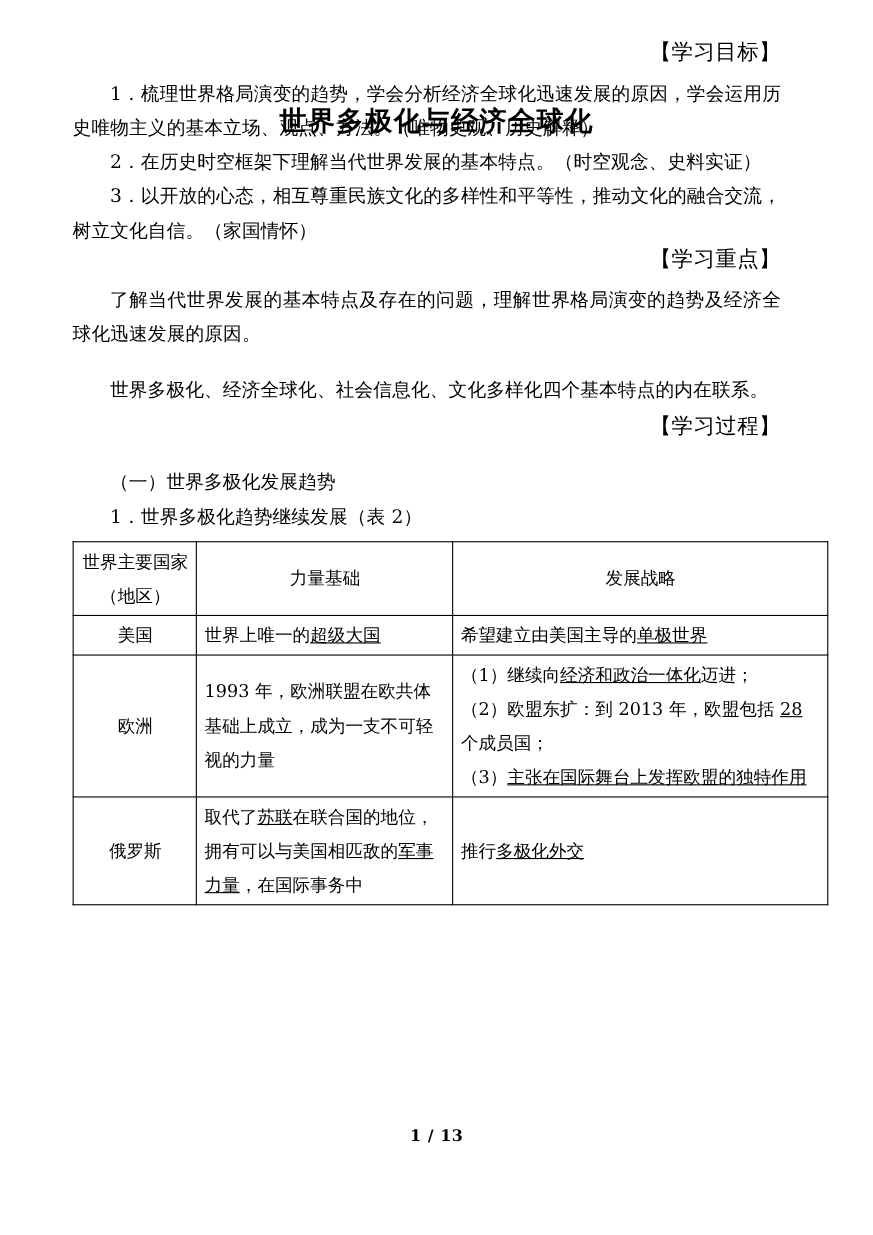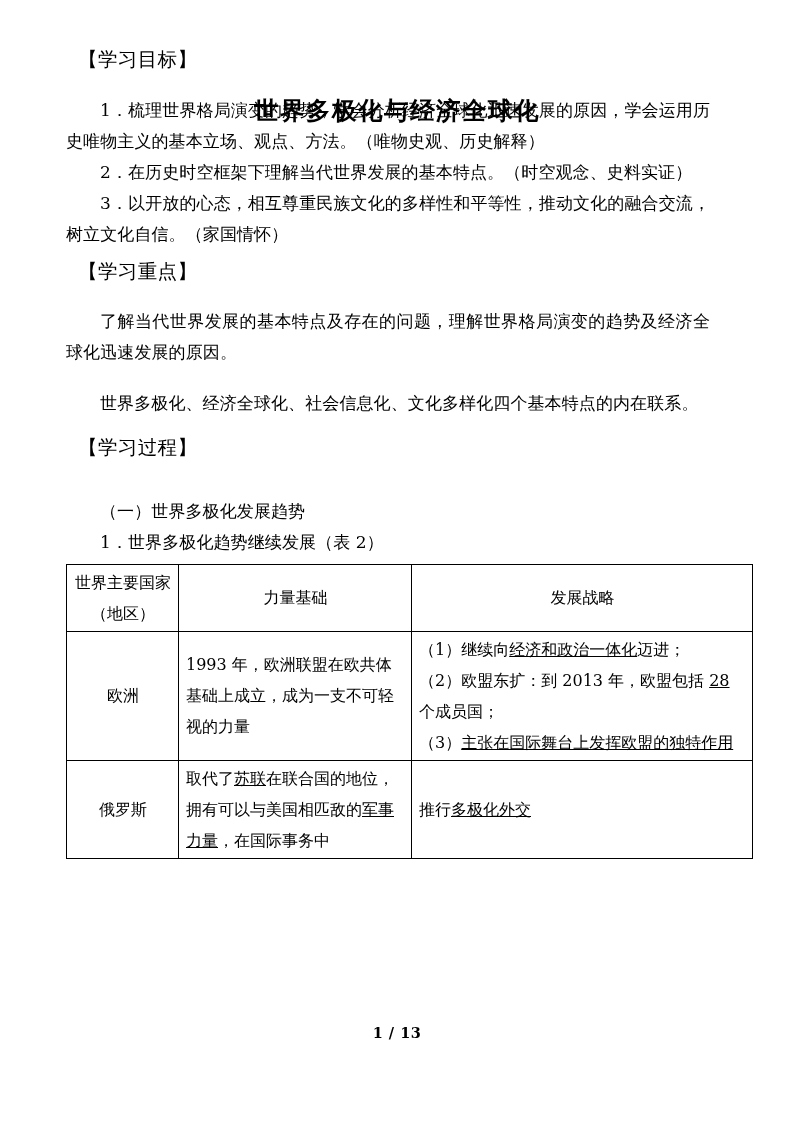--- a/index.html
+++ b/index.html
@@ -39,22 +39,23 @@
     margin: 0;
     padding-top: 98px;
     line-height: 1.2;
   }
 
   
   .sec-head {
     font-family: "DejaVu Serif", "Liberation Serif", serif;
     font-size: 19.5px;
     line-height: 1.0;
-    margin: 12px;
+    margin: 0;
     letter-spacing: 0.4px;
+    text-align: right;
   }
   .para {
     font-family: "DejaVu Serif", "Liberation Serif", serif;
     font-size: 17px;
     line-height: 31px;
     margin: 0;
     text-align: justify;
     text-justify: inter-ideograph;
     letter-spacing: 0.1px;
   }
@@ -147,20 +148,25 @@
 
     <div class="tbl-wrap">
       <table class="tbl">
         <tbody>
           <tr>
             <td class="c1 hdr-c1">世界主要国家（地区）</td>
             <td class="c2 hdr-mid">力量基础</td>
             <td class="c3 hdr-mid">发展战略</td>
           </tr>
 
+          <tr>
+            <td class="c1">美国</td>
+            <td class="c2"><span>世界上唯一的</span><span class="u">超级大国</span></td>
+            <td class="c3"><span>希望建立由美国主导的</span><span class="u">单极世界</span></td>
+          </tr>
 
           <tr>
             <td class="c1">欧洲</td>
             <td class="c2">1993 年，欧洲联盟在欧共体基础上成立，成为一支不可轻视的力量</td>
             <td class="c3">
               <div class="cell-lines">
                 <div><span>（1）继续向</span><span class="u">经济和政治一体化</span><span>迈进；</span></div>
                 <div><span>（2）欧盟东扩：到 2013 年，欧盟包括 </span><span class="u">28</span><span> 个成员国；</span></div>
                 <div><span>（3）</span><span class="u">主张在国际舞台上发挥欧盟的独特作用</span></div>
               </div>

